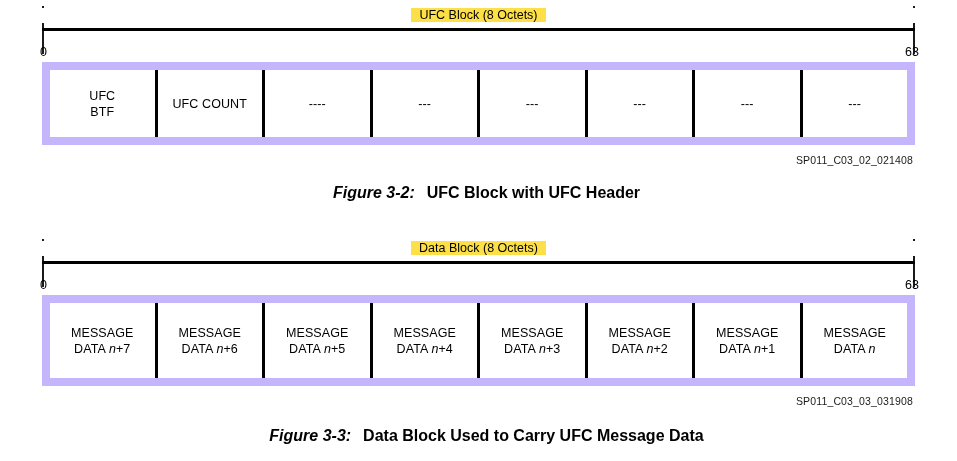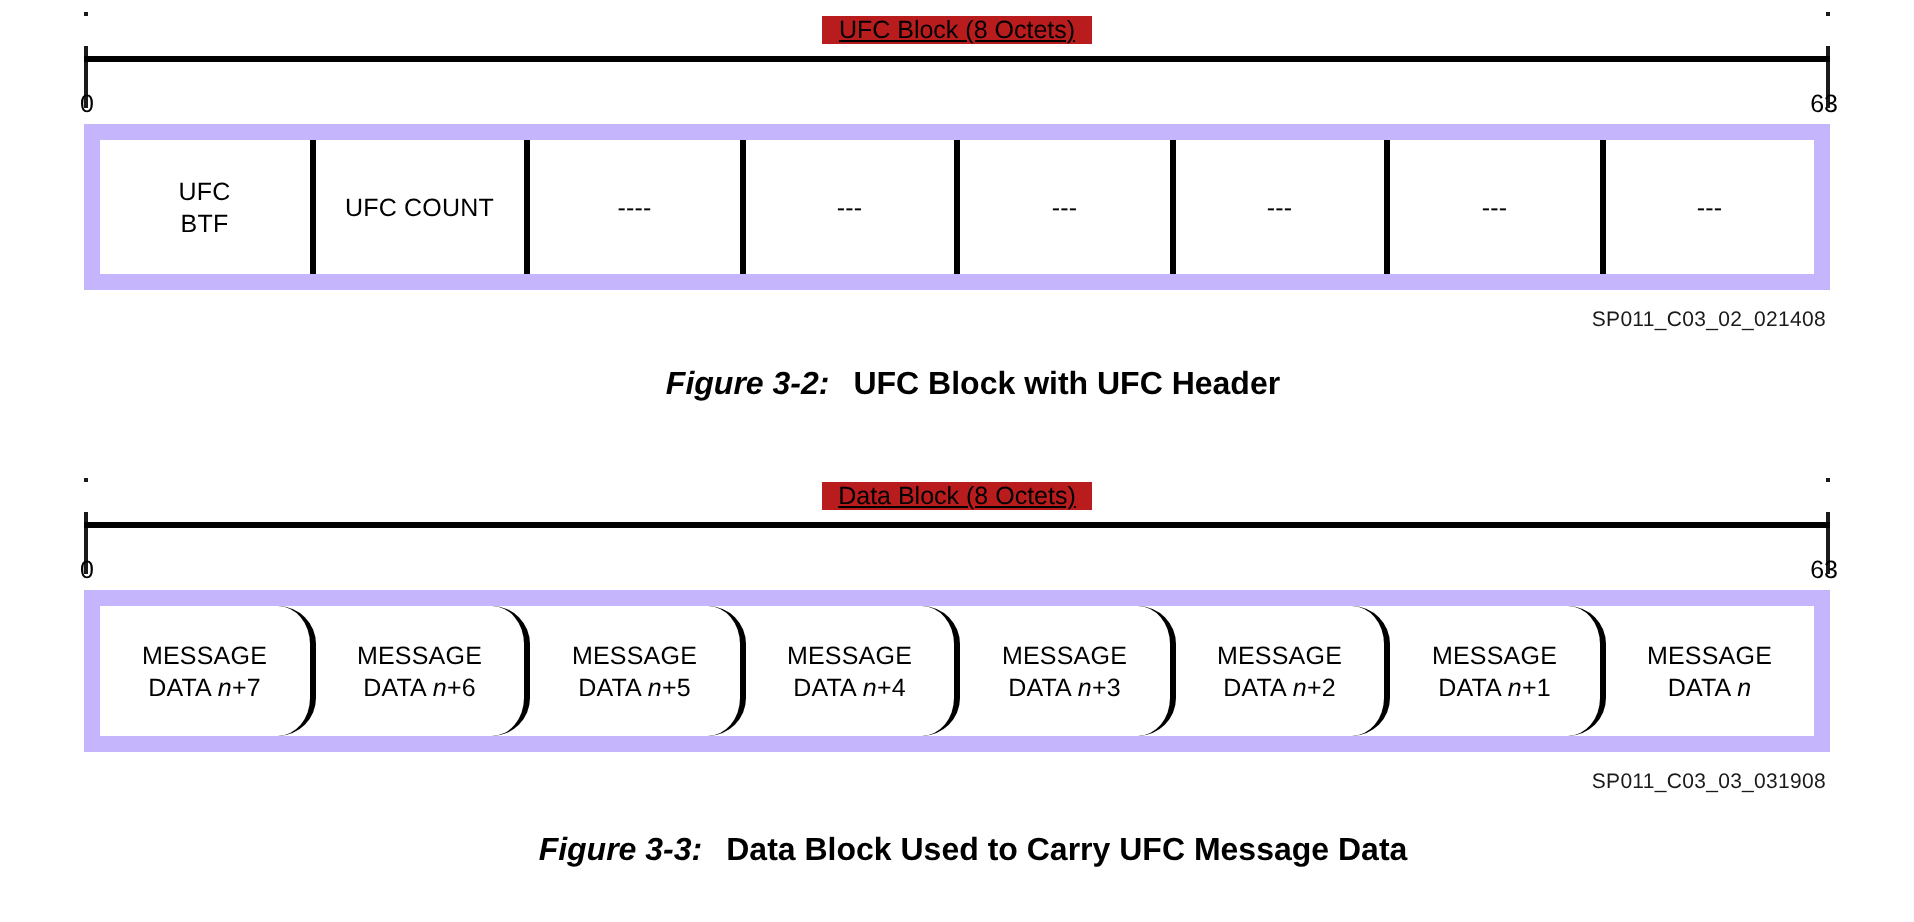--- a/index.html
+++ b/index.html
@@ -52,23 +52,22 @@
     left: 0;
     right: 0;
     top: 8px;
     text-align: center;
     font-size: 12.5px;
     line-height: 15px;
     background: #ffffff;
     display: inline-block;
   }
   .span-title span {
-    background: #b91c1c;
+    background: #fde047;
     padding: 0 8px;
-    text-decoration: underline;
   }
   .span-endlabel {
     position: absolute;
     top: 45px;
     font-size: 12.5px;
     line-height: 14px;
   }
   .span-endlabel.left  { left: -2px; }
   .span-endlabel.right { right: -4px; }
 
@@ -89,21 +88,21 @@
     justify-content: center;
     text-align: center;
     font-size: 12.5px;
     line-height: 16px;
     padding: 4px 2px;
     letter-spacing: 0.1px;
   }
   .octet-cell:last-child { border-right: none; }
 
   #figure-1 .octet-cell { height: 67px; }
-  #figure-2 .octet-cell { height: 65px; border-radius: 19px; }
+  #figure-2 .octet-cell { height: 75px; }
 
   .cell-text { white-space: pre-line; }
   .cell-text i { font-style: italic; }
 
   
   .source-id {
     text-align: right;
     margin: 9px 44px 0 0;
     font-size: 10.5px;
     line-height: 13px;

